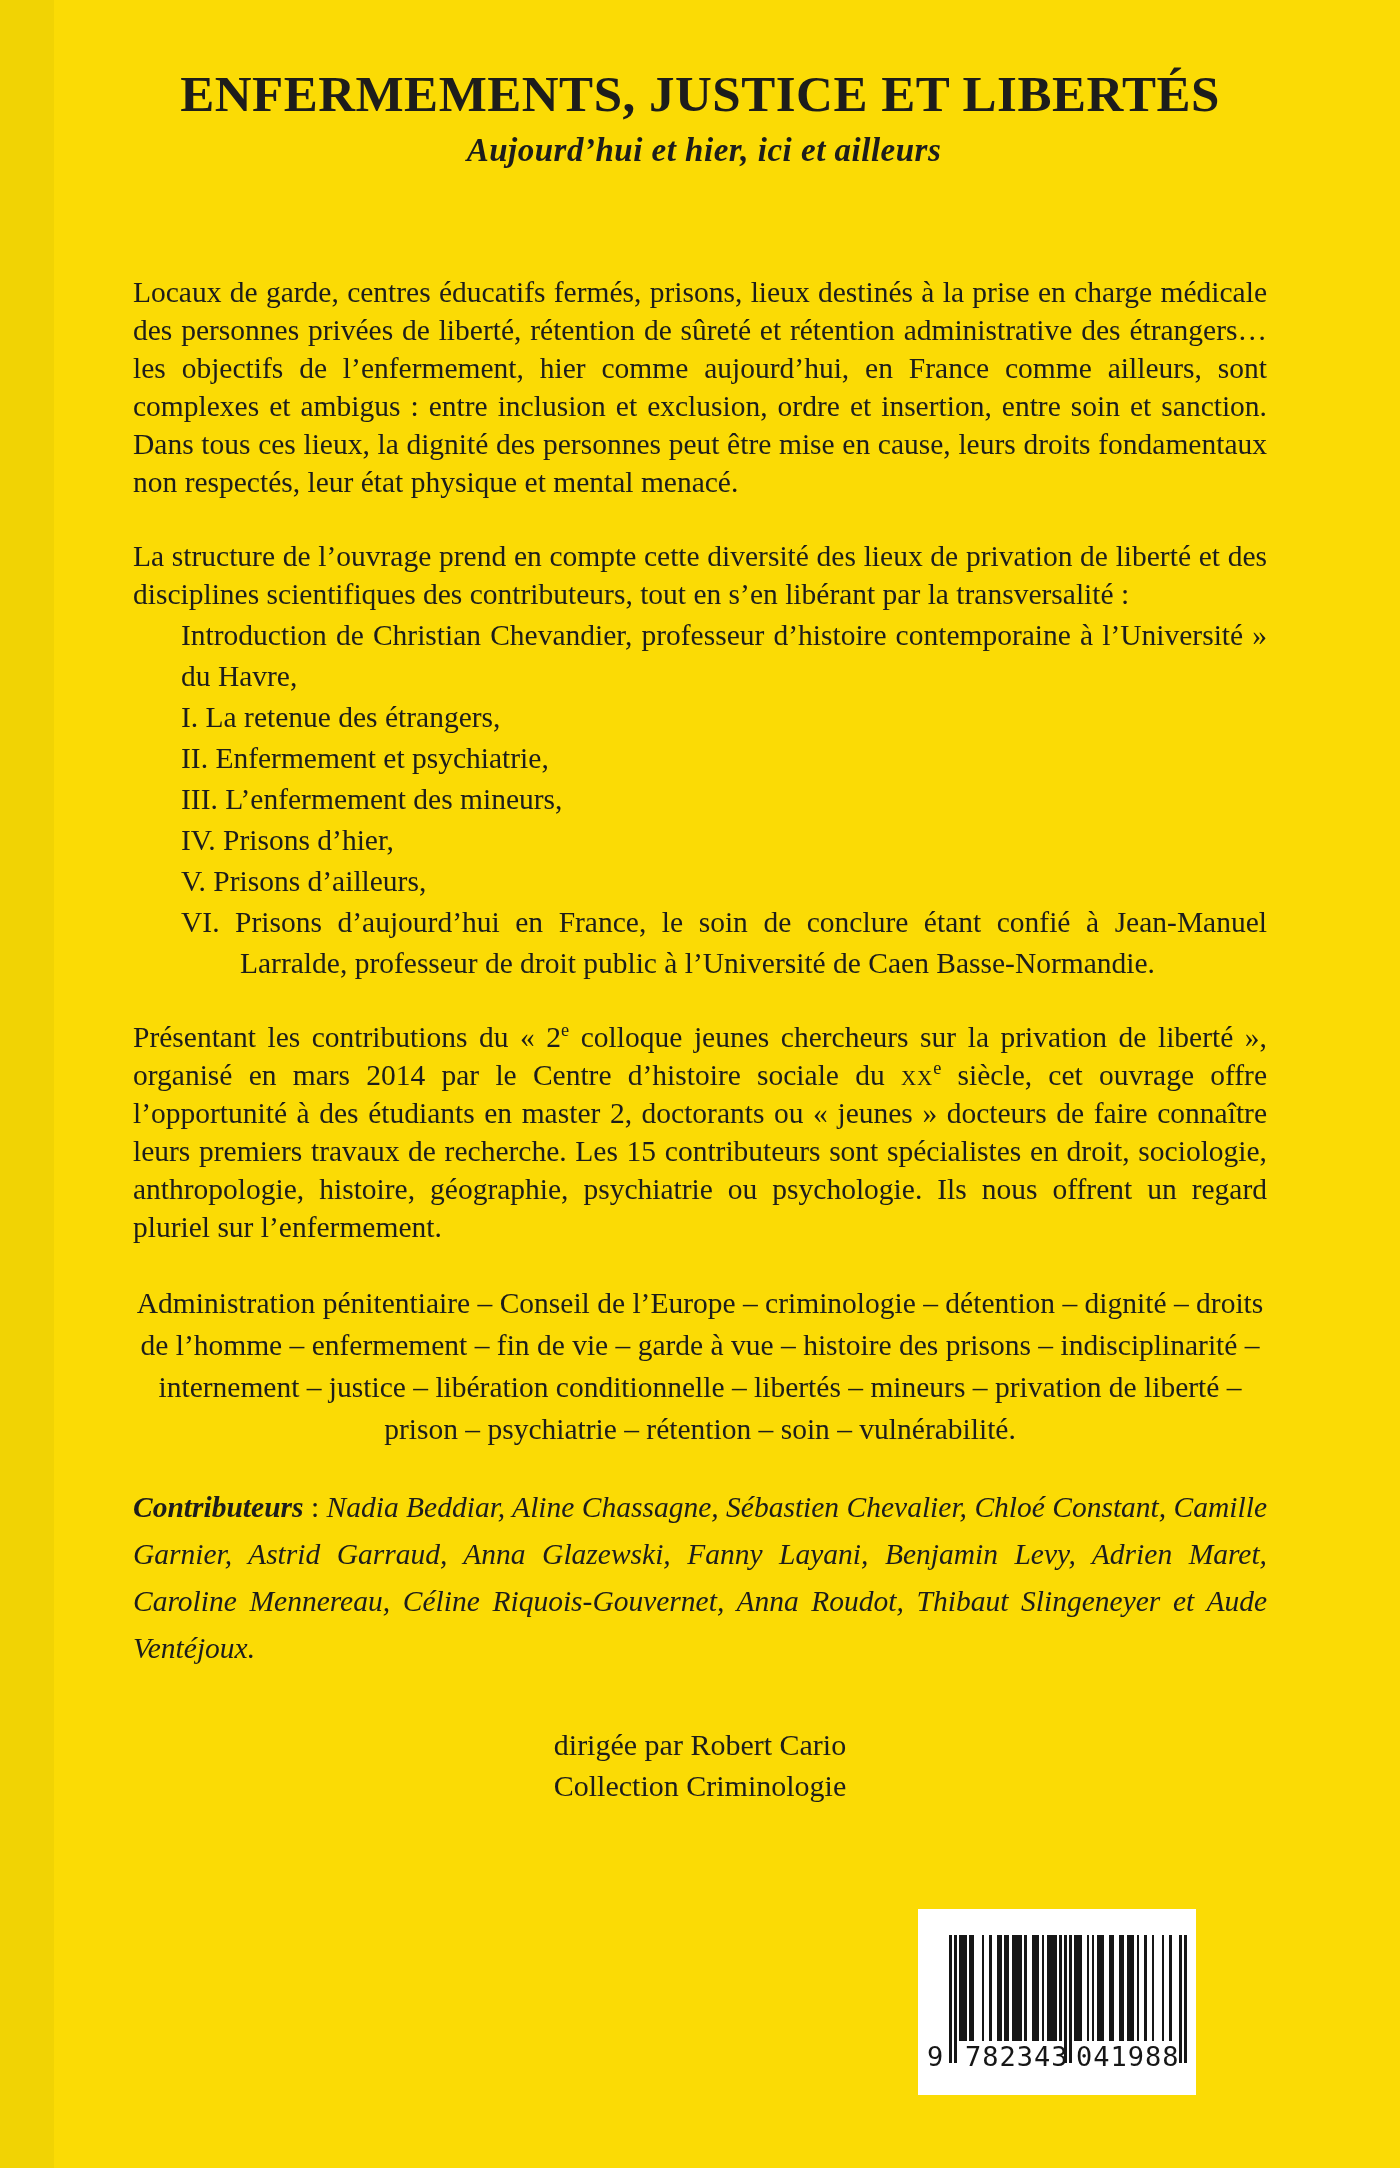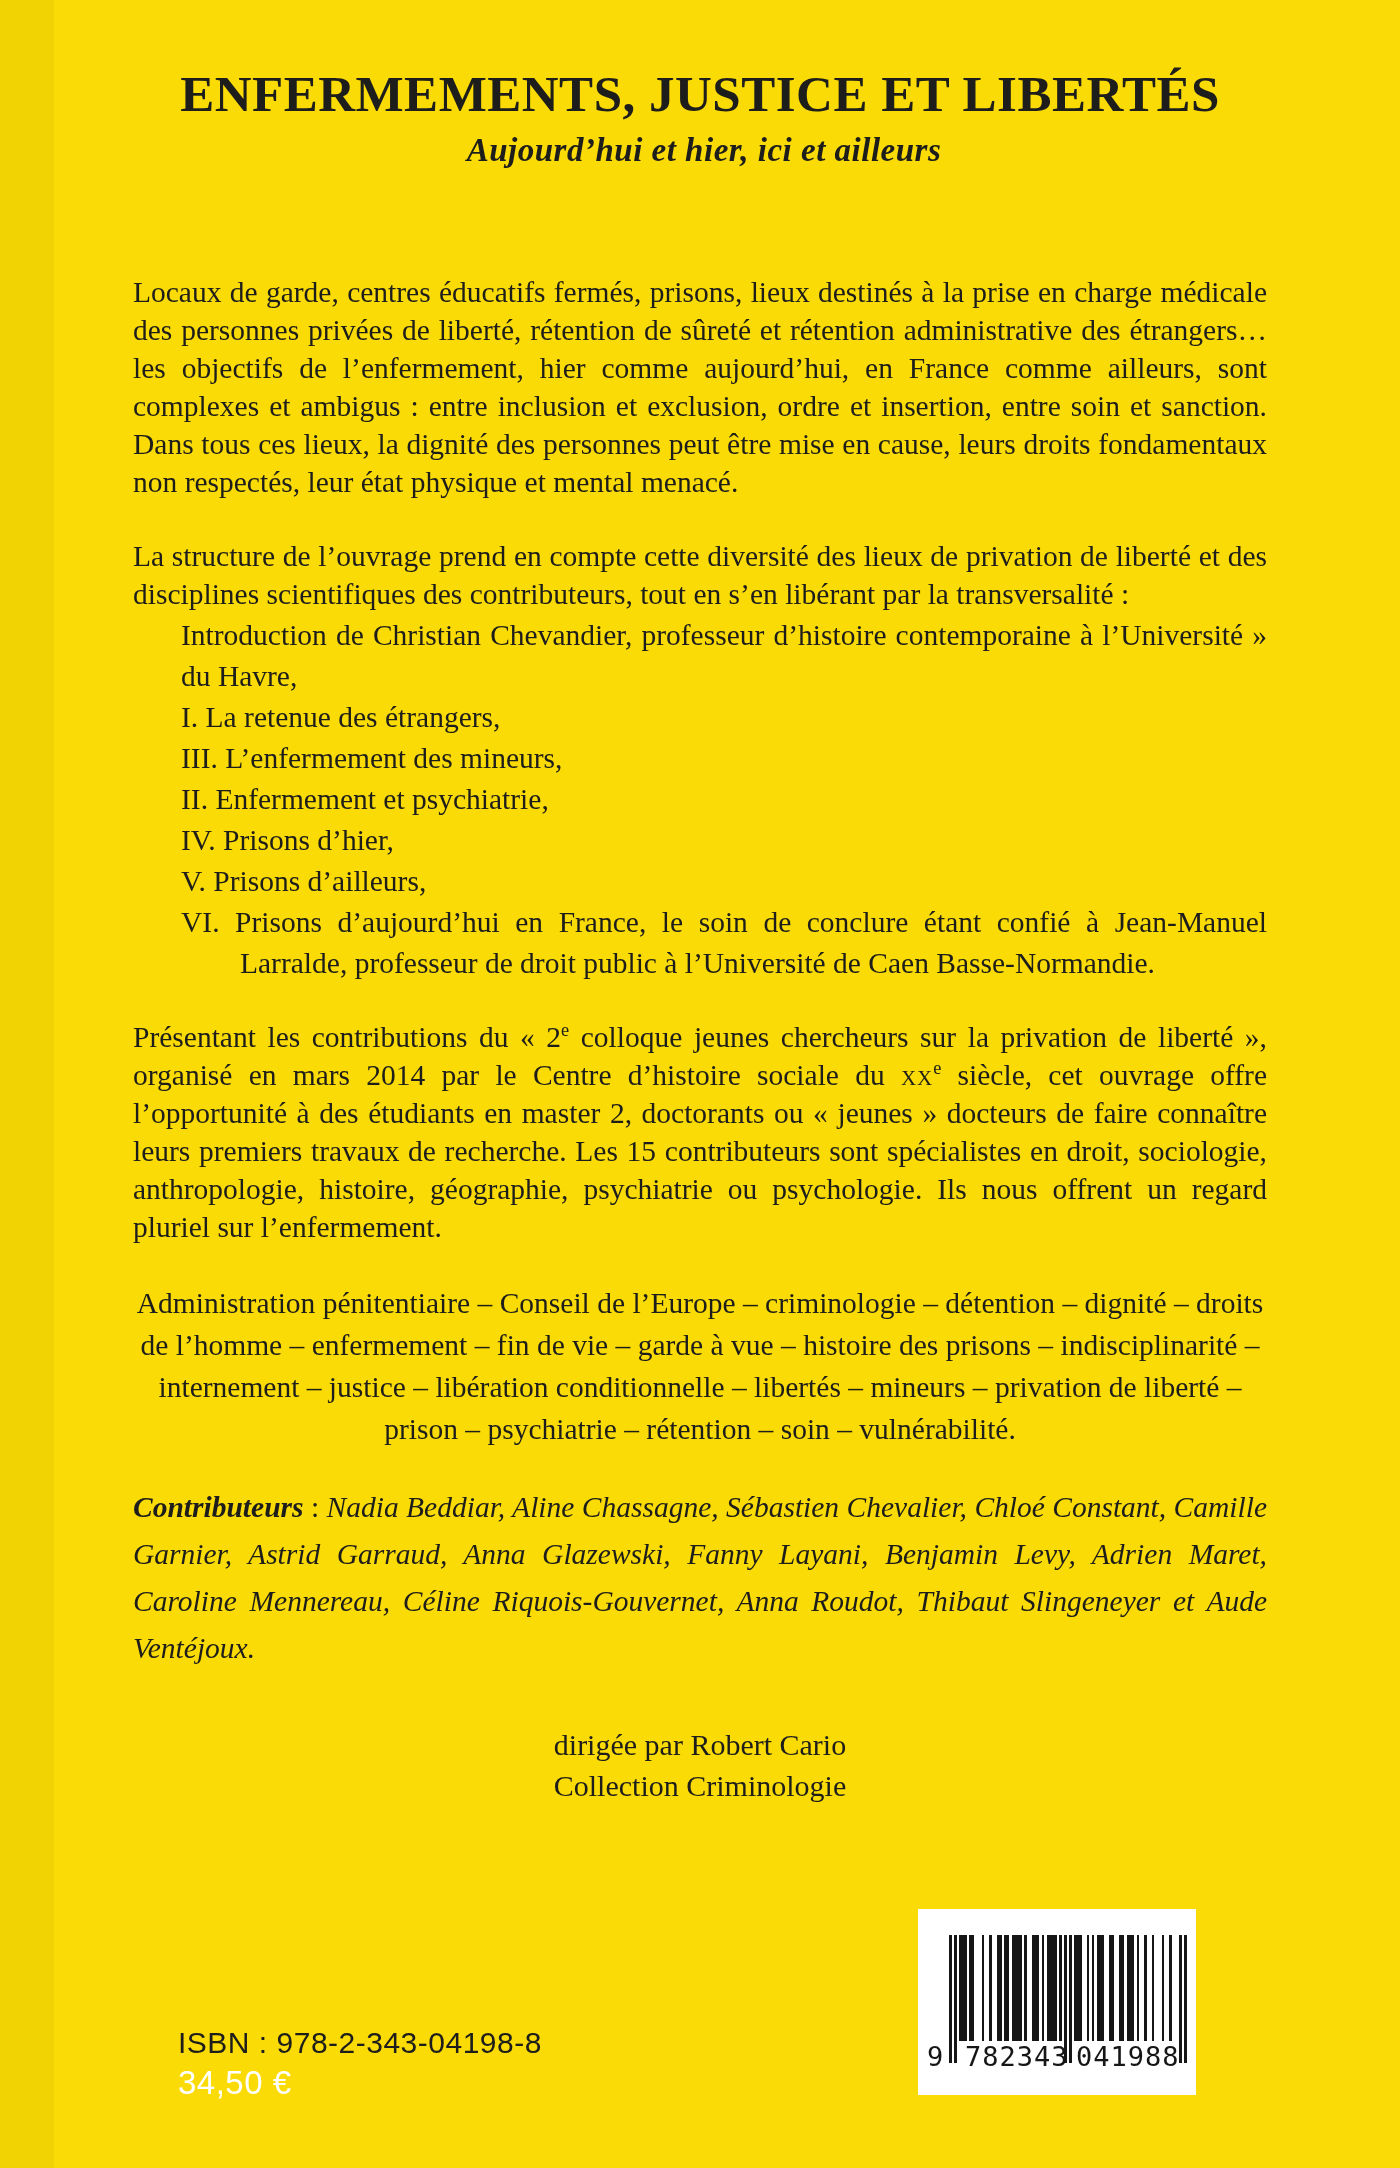--- a/index.html
+++ b/index.html
@@ -79,43 +79,39 @@
   </header>
 
   <main class="content">
     <p class="para justify">Locaux de garde, centres éducatifs fermés, prisons, lieux destinés à la prise en charge médicale des personnes privées de liberté, rétention de sûreté et rétention administrative des étrangers… les objectifs de l’enfermement, hier comme aujourd’hui, en France comme ailleurs, sont complexes et ambigus : entre inclusion et exclusion, ordre et insertion, entre soin et sanction. Dans tous ces lieux, la dignité des personnes peut être mise en cause, leurs droits fondamentaux non respectés, leur état physique et mental menacé.</p>
 
     <p class="para justify structure">La structure de l’ouvrage prend en compte cette diversité des lieux de privation de liberté et des disciplines scientifiques des contributeurs, tout en s’en libérant par la transversalité :</p>
 
     <div class="toc">
       <p class="toc-item justify">Introduction de Christian Chevandier, professeur d’histoire contemporaine à l’Université » du Havre,</p>
       <p class="toc-item">I. La retenue des étrangers,</p>
+      <p class="toc-item">II. Enfermement et psychiatrie,</p>
       <p class="toc-item">III. L’enfermement des mineurs,</p>
-      <p class="toc-item">II. Enfermement et psychiatrie,</p>
       <p class="toc-item">IV. Prisons d’hier,</p>
       <p class="toc-item">V. Prisons d’ailleurs,</p>
       <p class="toc-item toc-item-hang justify">VI. Prisons d’aujourd’hui en France, le soin de conclure étant confié à Jean-Manuel Larralde, professeur de droit public à l’Université de Caen Basse-Normandie.</p>
     </div>
 
     <p class="para justify"><span>Présentant les contributions du « 2</span><sup class="ord">e</sup><span> colloque jeunes chercheurs sur la privation de liberté », organisé en mars 2014 par le Centre d’histoire sociale du </span><span class="smallcaps">xx</span><sup class="ord">e</sup><span> siècle, cet ouvrage offre l’opportunité à des étudiants en master 2, doctorants ou « jeunes » docteurs de faire connaître leurs premiers travaux de recherche. Les 15 contributeurs sont spécialistes en droit, sociologie, anthropologie, histoire, géographie, psychiatrie ou psychologie. Ils nous offrent un regard pluriel sur l’enfermement.</span></p>
 
     <p class="para keywords">Administration pénitentiaire – Conseil de l’Europe – criminologie – détention – dignité – droits de l’homme – enfermement – fin de vie – garde à vue – histoire des prisons – indisciplinarité – internement – justice – libération conditionnelle – libertés – mineurs – privation de liberté – prison – psychiatrie – rétention – soin – vulnérabilité.</p>
 
     <p class="para justify contributors"><span class="contrib-label">Contributeurs</span><span class="contrib-colon"> : </span><span class="contrib-names">Nadia Beddiar, Aline Chassagne, Sébastien Chevalier, Chloé Constant, Camille Garnier, Astrid Garraud, Anna Glazewski, Fanny Layani, Benjamin Levy, Adrien Maret, Caroline Mennereau, Céline Riquois-Gouvernet, Anna Roudot, Thibaut Slingeneyer et Aude Ventéjoux.</span></p>
 
     <div class="collection">
       <p>dirigée par Robert Cario</p>
       <p>Collection Criminologie</p>
     </div>
   </main>
 
-  <div class="isbn-block">
-    <div class="isbn">ISBN : 978-2-343-04198-8</div>
-    <div class="price">34,50 €</div>
-  </div>
 
   <div class="barcode-box">
     <div class="bars" id="barcode-bars">
         <div class="bar" style="left: 0px; width: 2.5px; height: 128px;"></div>
         <div class="bar" style="left: 5px; width: 2.5px; height: 128px;"></div>
         <div class="bar" style="left: 10px; width: 7.5px; height: 106px;"></div>
         <div class="bar" style="left: 20px; width: 5px; height: 106px;"></div>
         <div class="bar" style="left: 32.5px; width: 2.5px; height: 106px;"></div>
         <div class="bar" style="left: 40px; width: 2.5px; height: 106px;"></div>
         <div class="bar" style="left: 47.5px; width: 5px; height: 106px;"></div>

